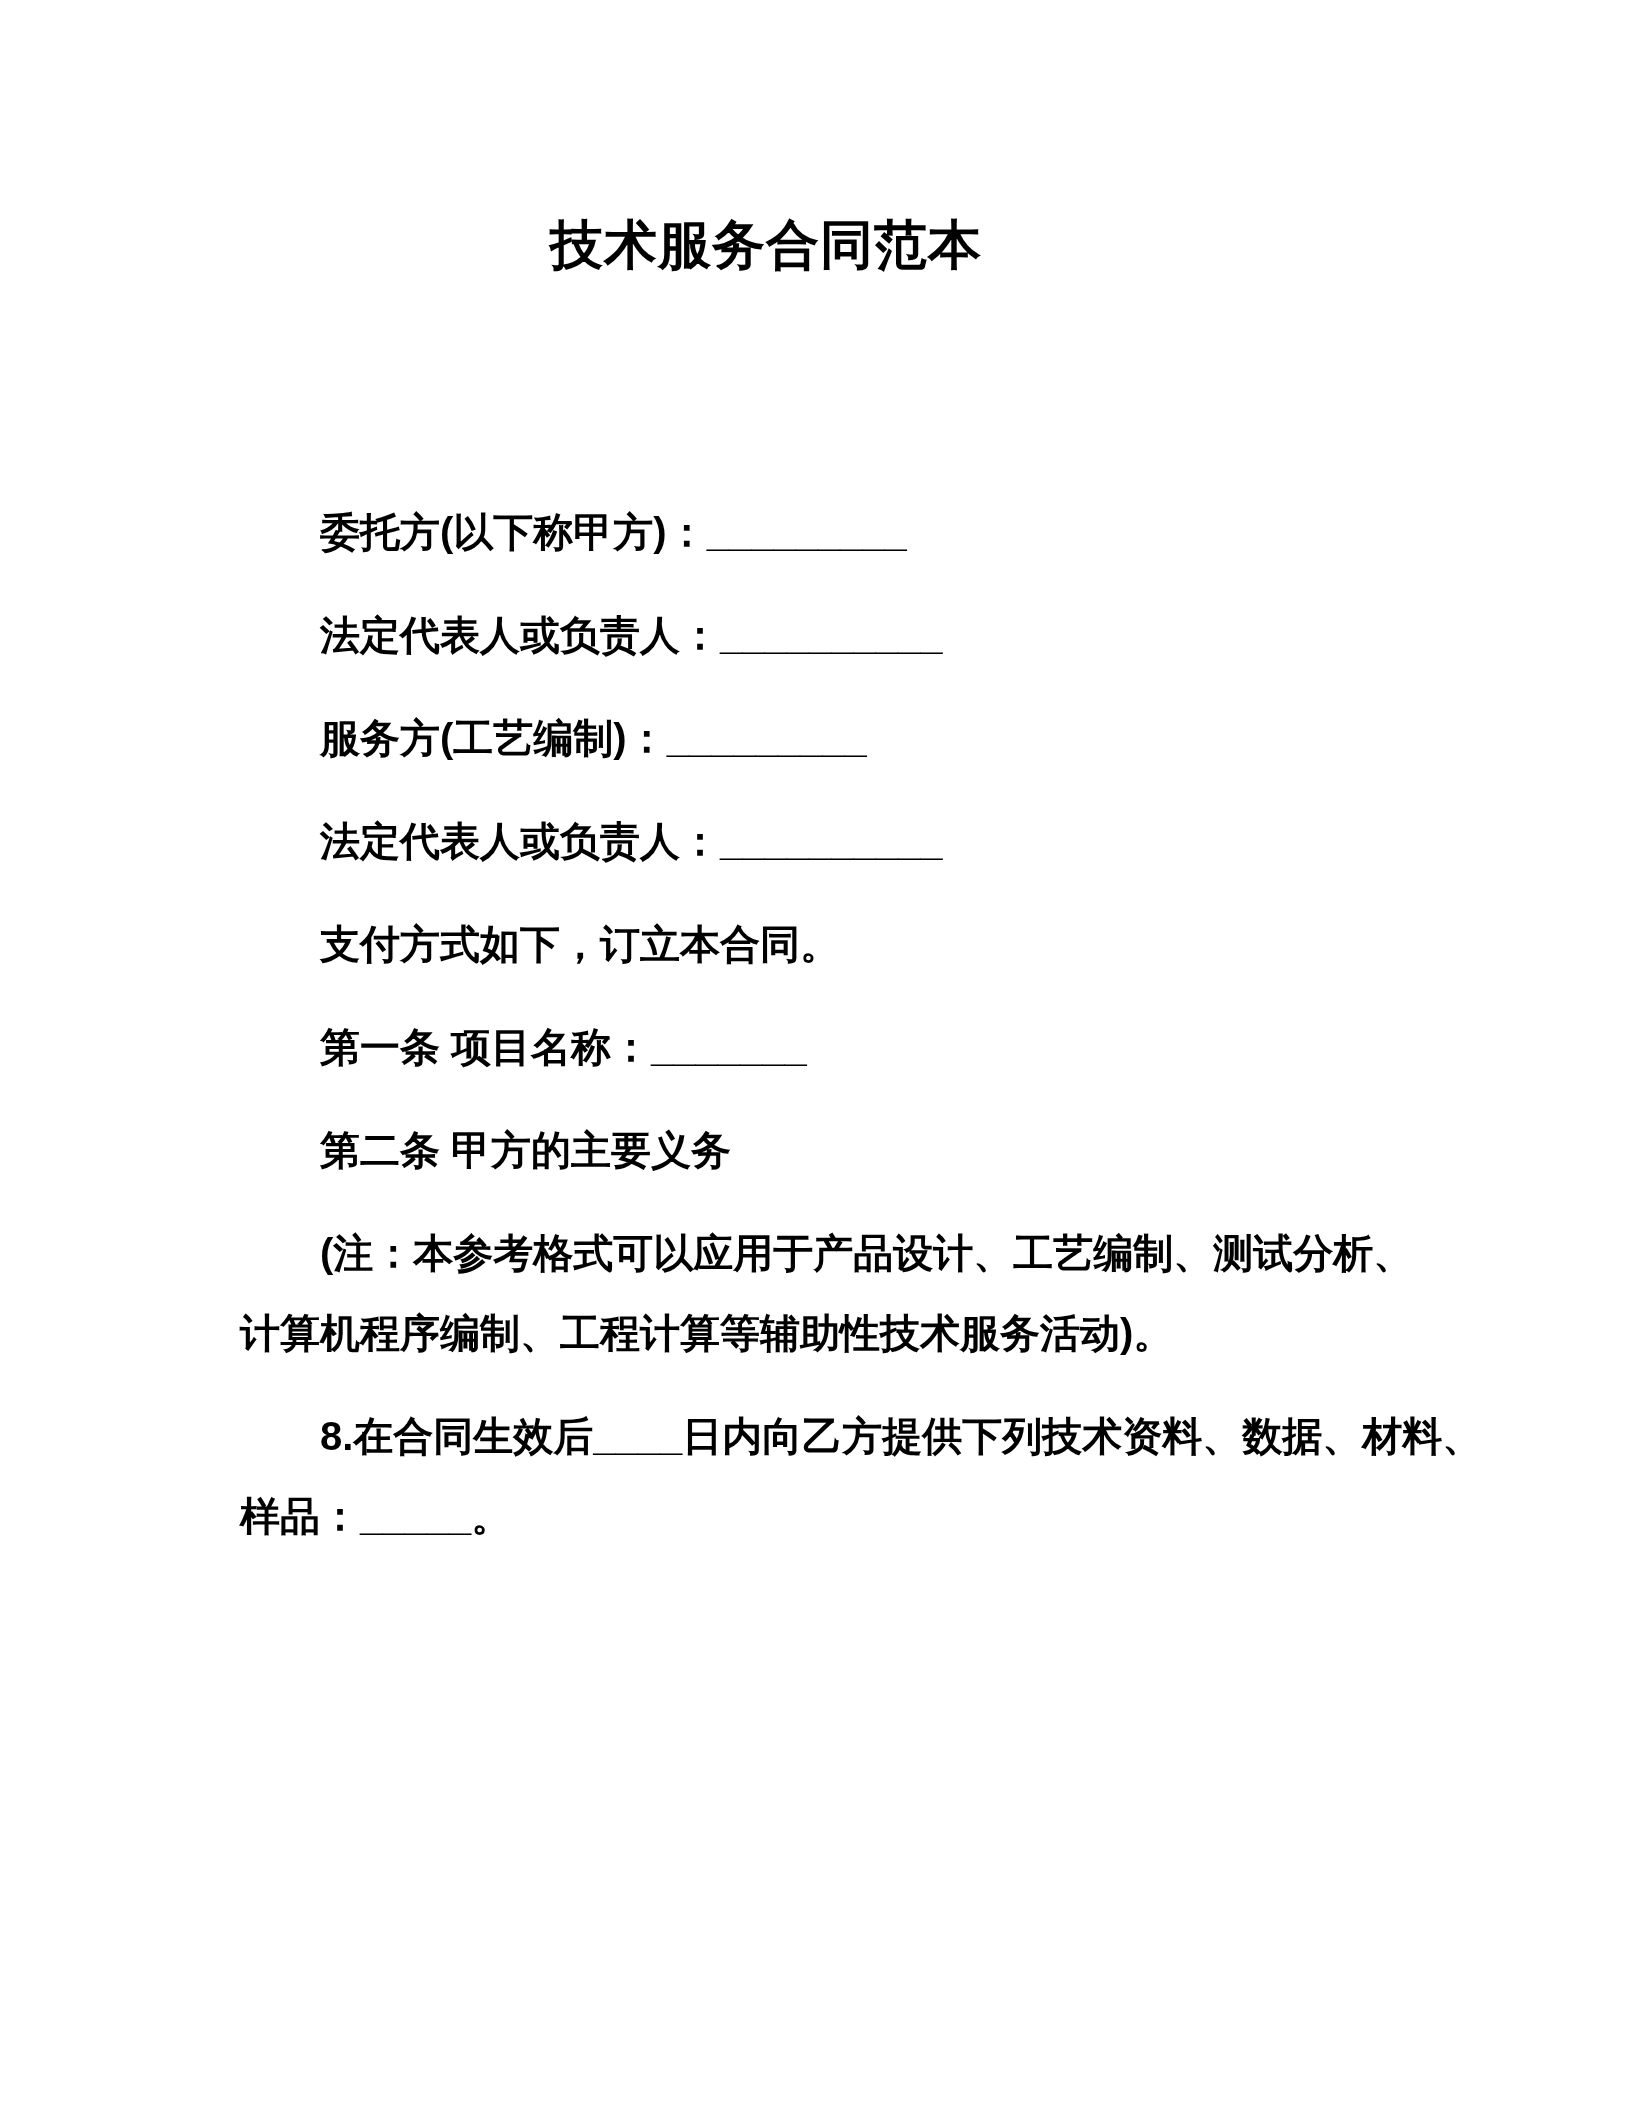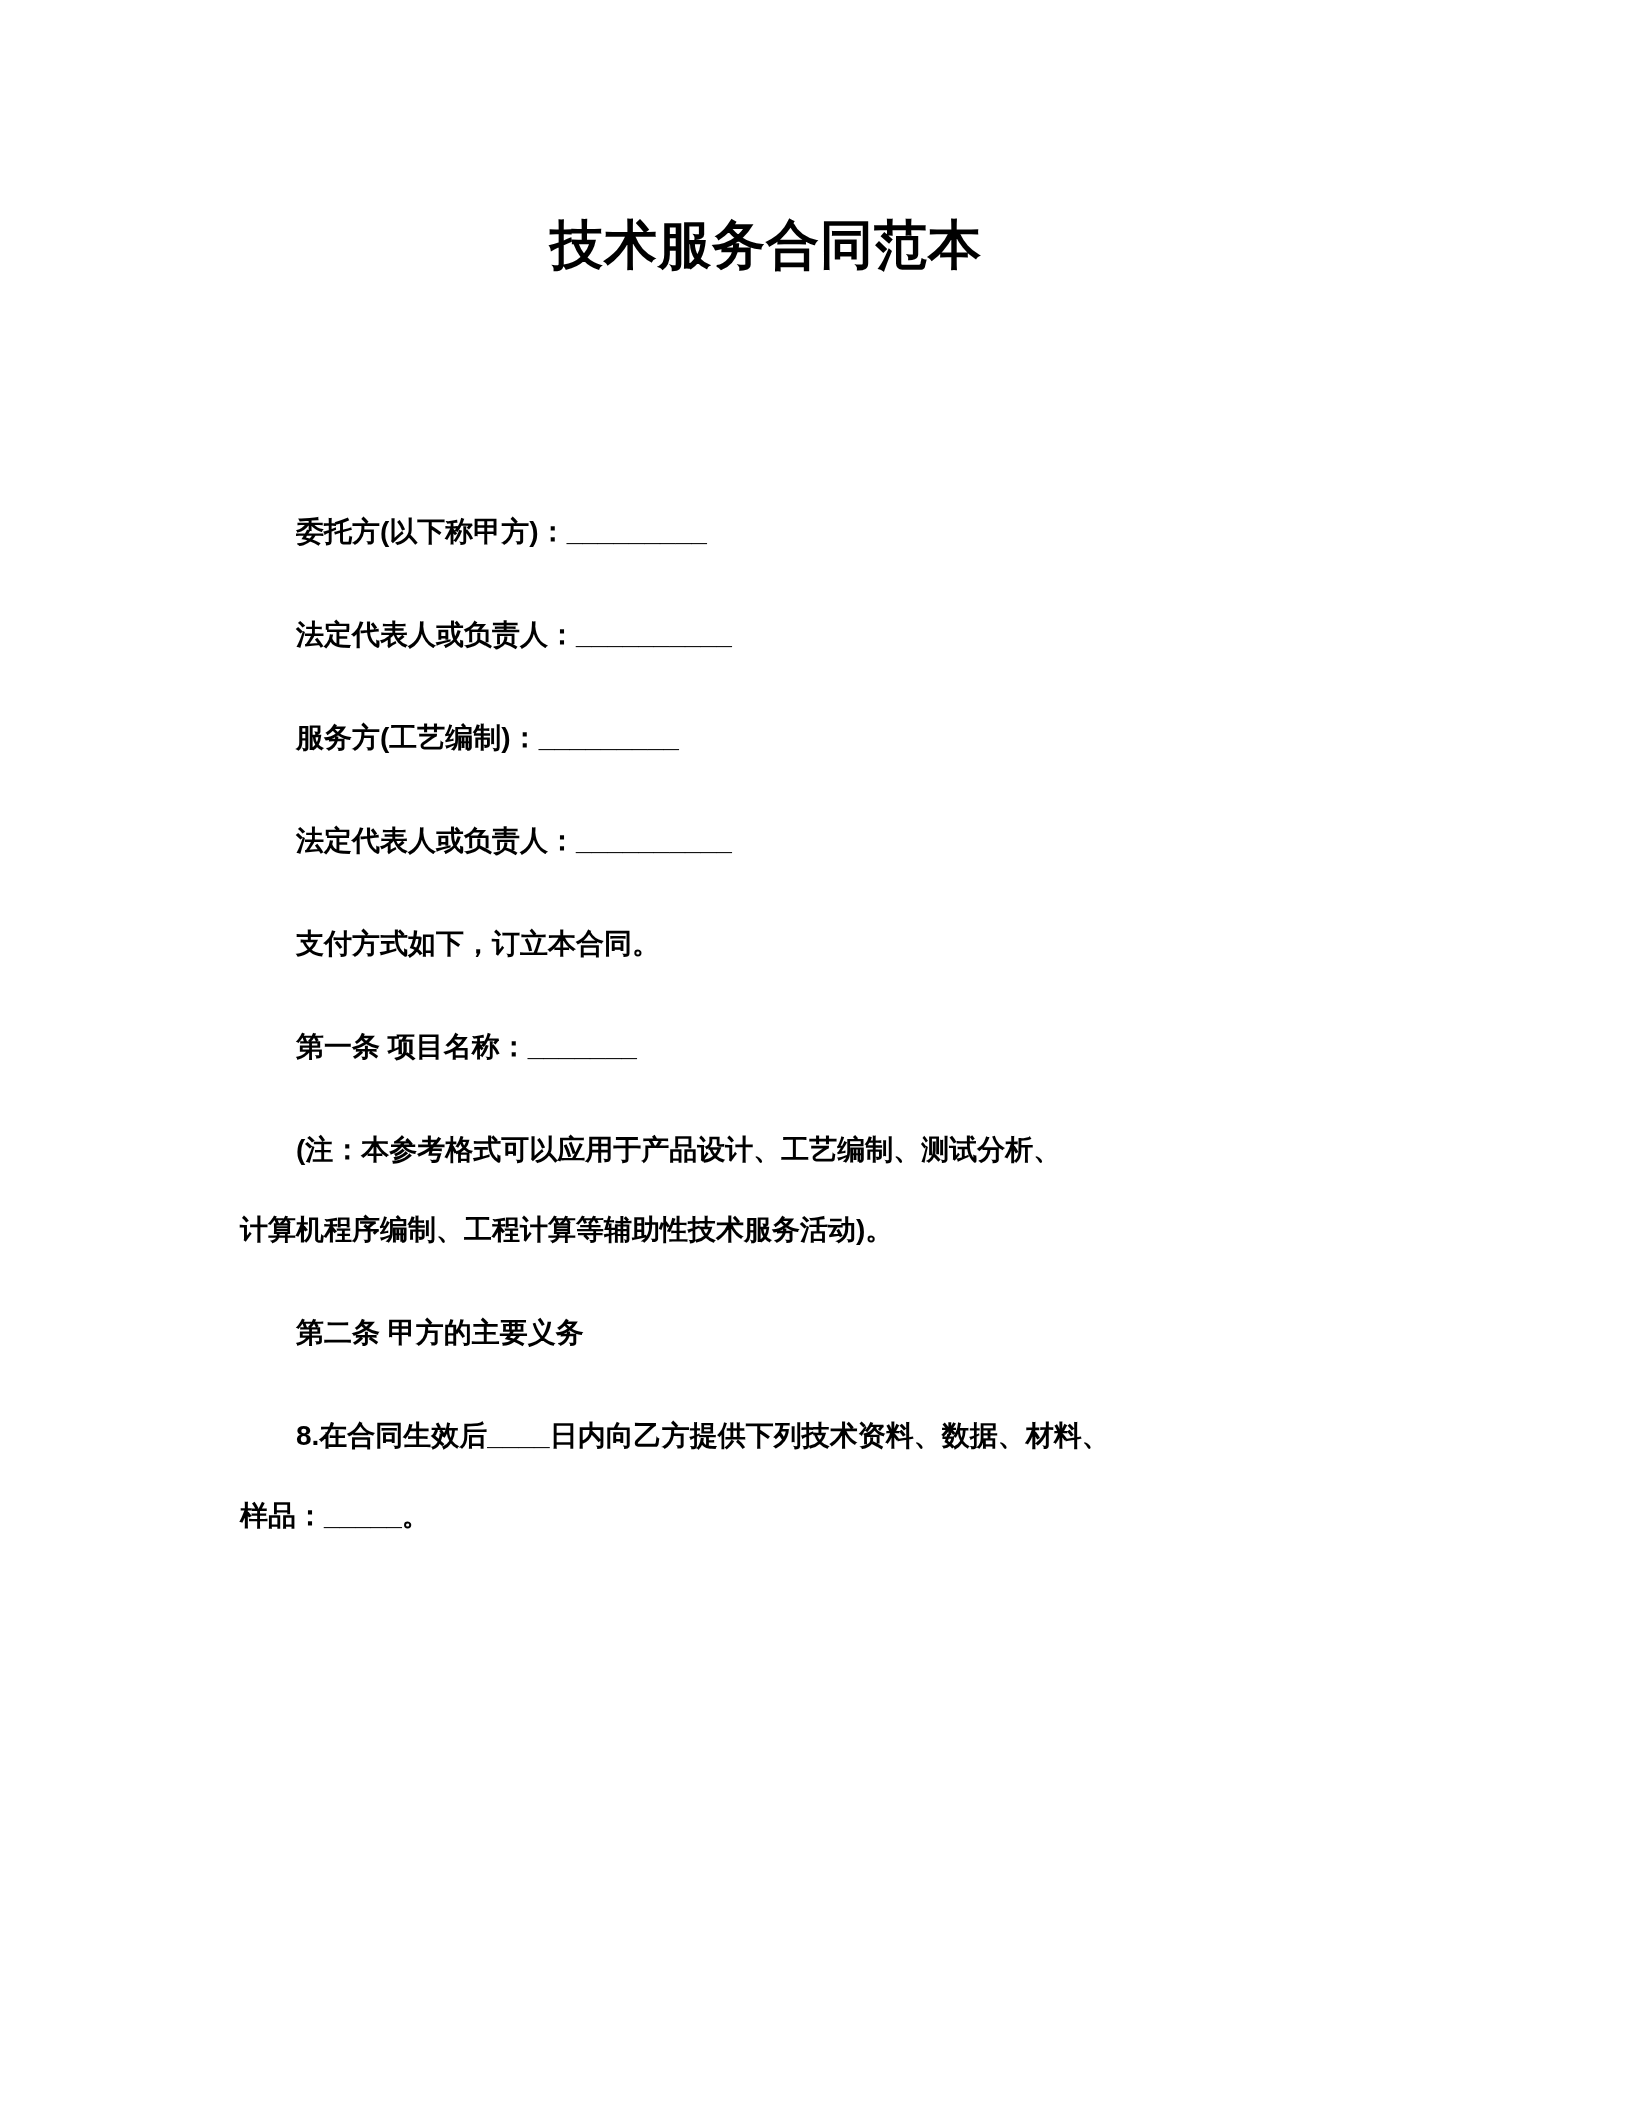--- a/index.html
+++ b/index.html
@@ -22,21 +22,21 @@
   .doc-title {
     margin: 0 0 207px 0;
     font-size: 53px;
     line-height: 80px;
     text-align: center;
     letter-spacing: 1px;
   }
   .paragraphs {
     margin-left: 240px;
     width: 1280px;
-    font-size: 28px;
+    font-size: 40px;
     line-height: 80px;
   }
   .para {
     margin: 0 0 23px 0;
     text-indent: 2em;
     white-space: pre-wrap;
     word-break: break-all;
   }
   .para:last-child {
     margin-bottom: 0;
@@ -49,20 +49,20 @@
 
   <h1 class="doc-title">技术服务合同范本</h1>
 
   <div class="paragraphs">
     <div class="para">委托方(以下称甲方)：_________</div>
     <div class="para">法定代表人或负责人：__________</div>
     <div class="para">服务方(工艺编制)：_________</div>
     <div class="para">法定代表人或负责人：__________</div>
     <div class="para">支付方式如下，订立本合同。</div>
     <div class="para">第一条 项目名称：_______</div>
+    <div class="para">第二条 甲方的主要义务</div>
     <div class="para">(注：本参考格式可以应用于产品设计、工艺编制、测试分析、
 计算机程序编制、工程计算等辅助性技术服务活动)。</div>
-    <div class="para">第二条 甲方的主要义务</div>
     <div class="para">8.在合同生效后____日内向乙方提供下列技术资料、数据、材料、
 样品：_____。</div>
   </div>
 
 </div>
 
 </body></html>

